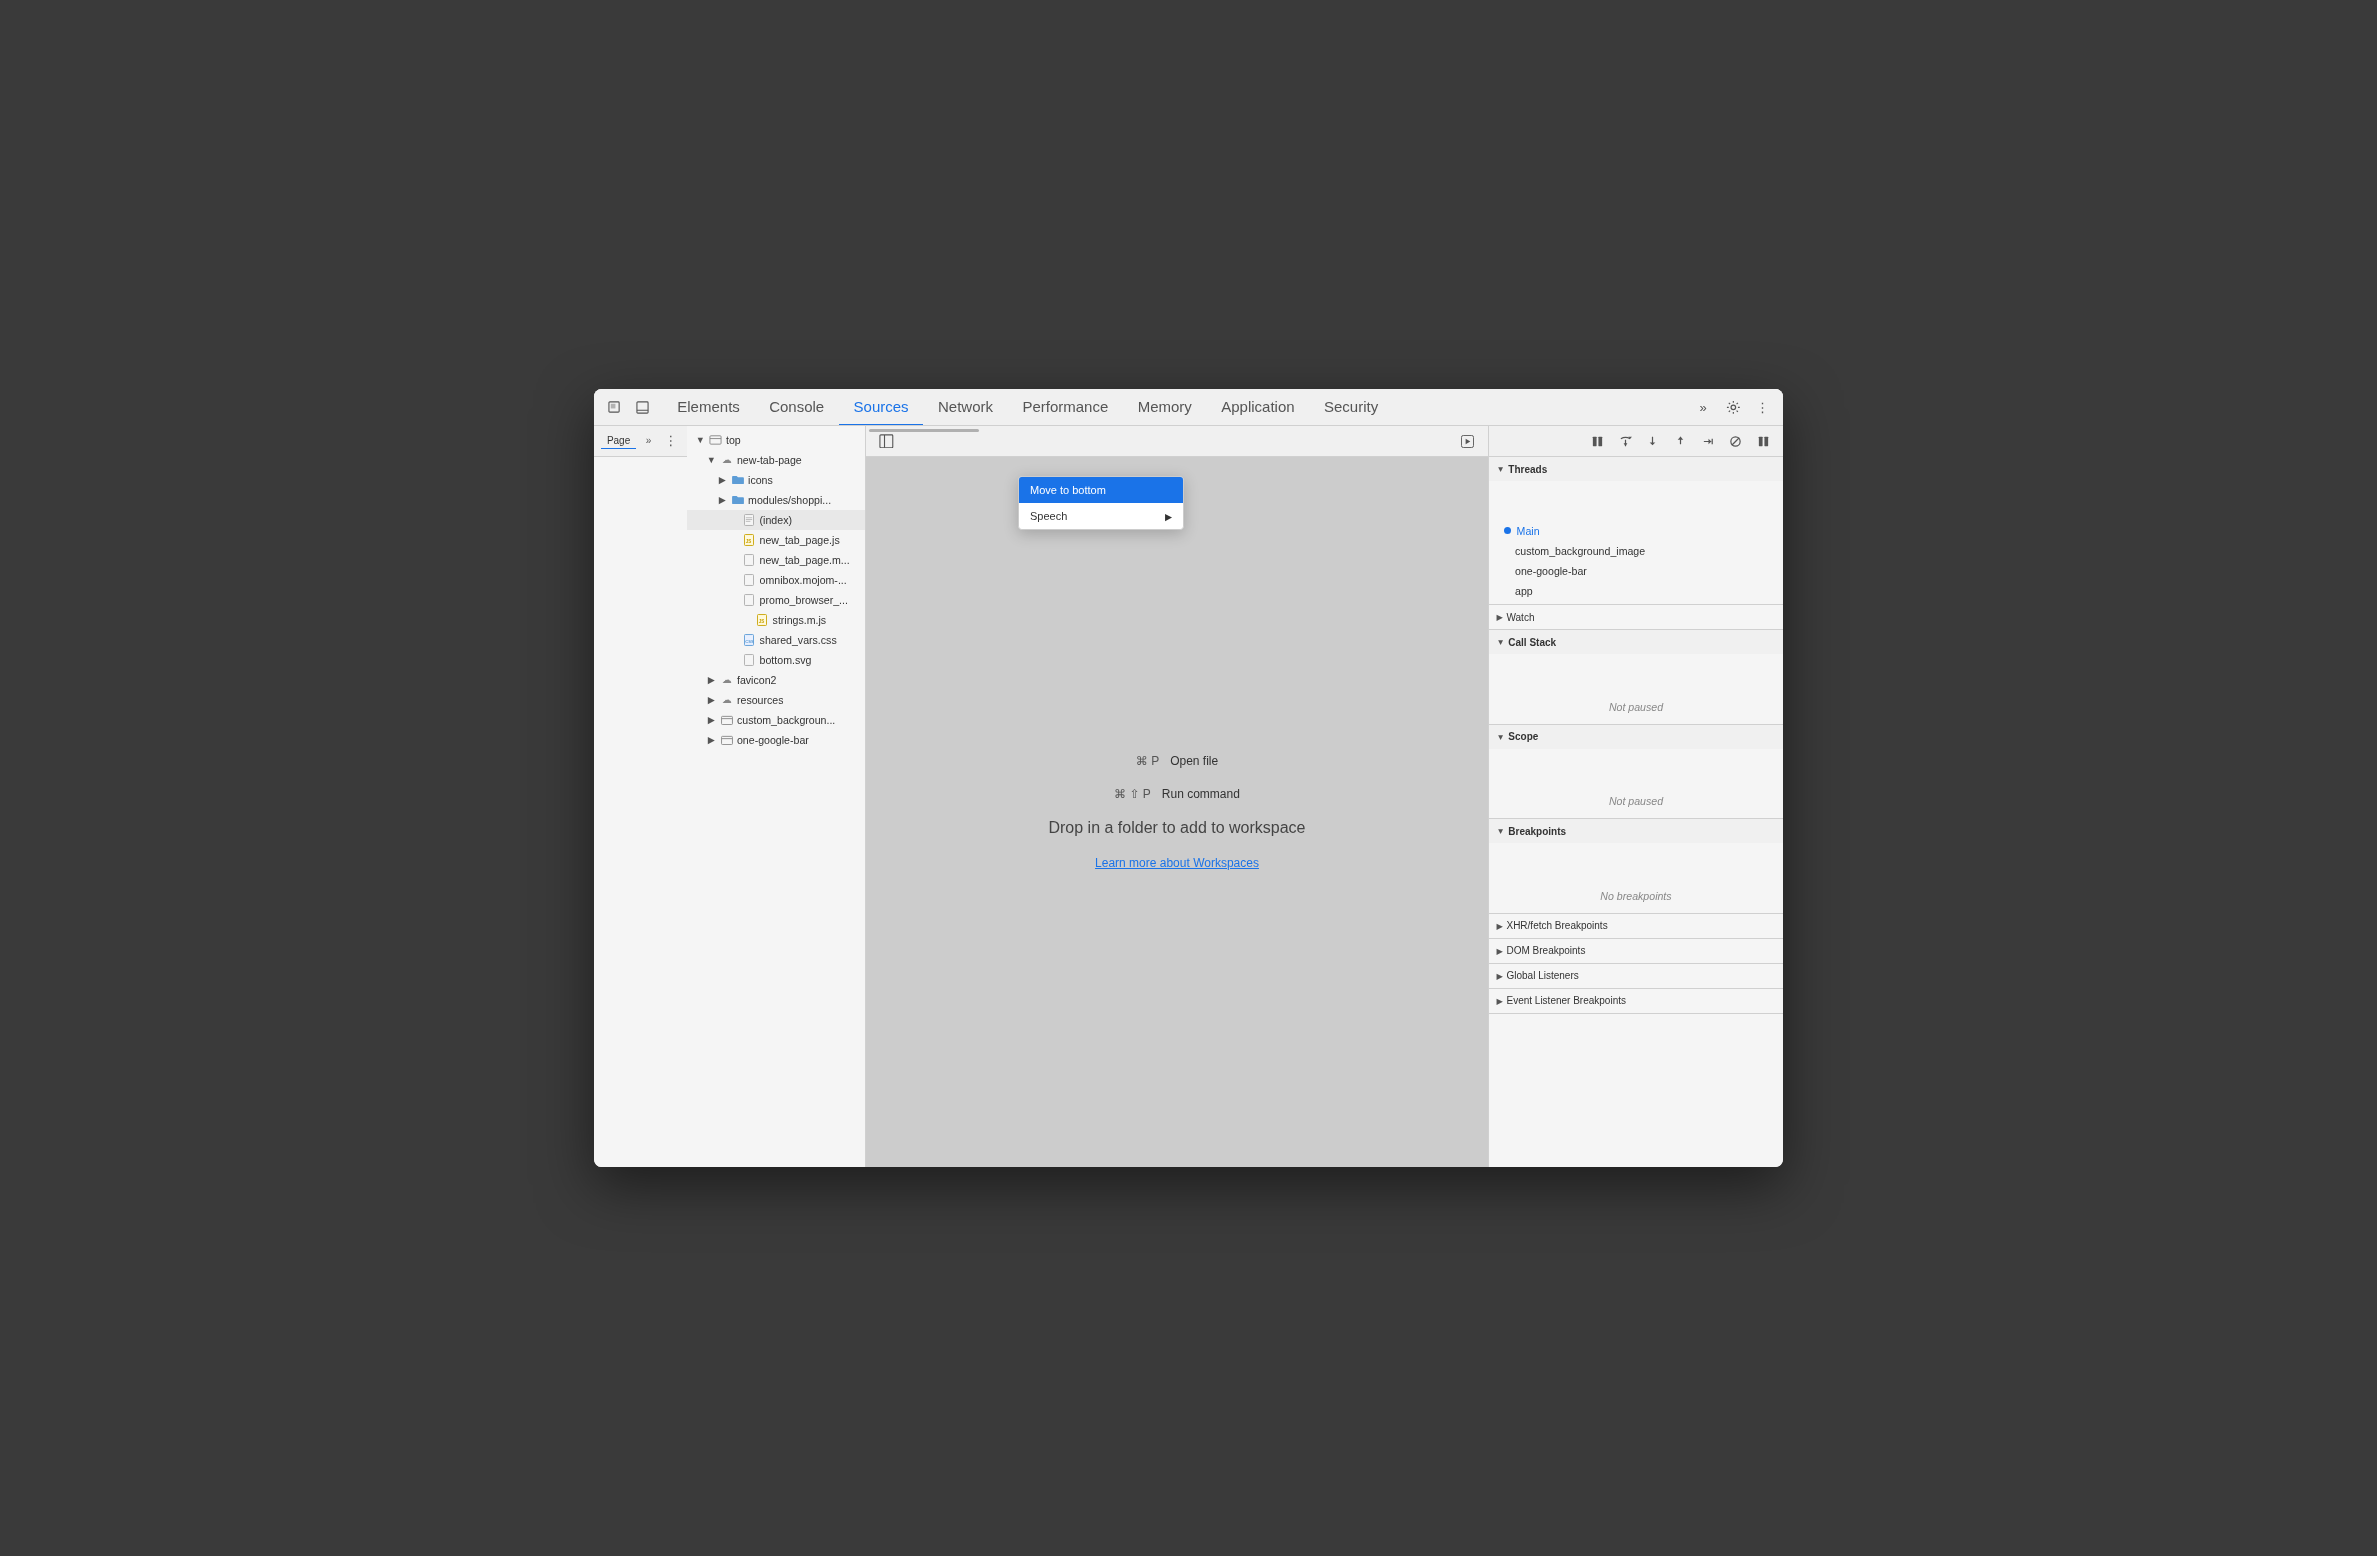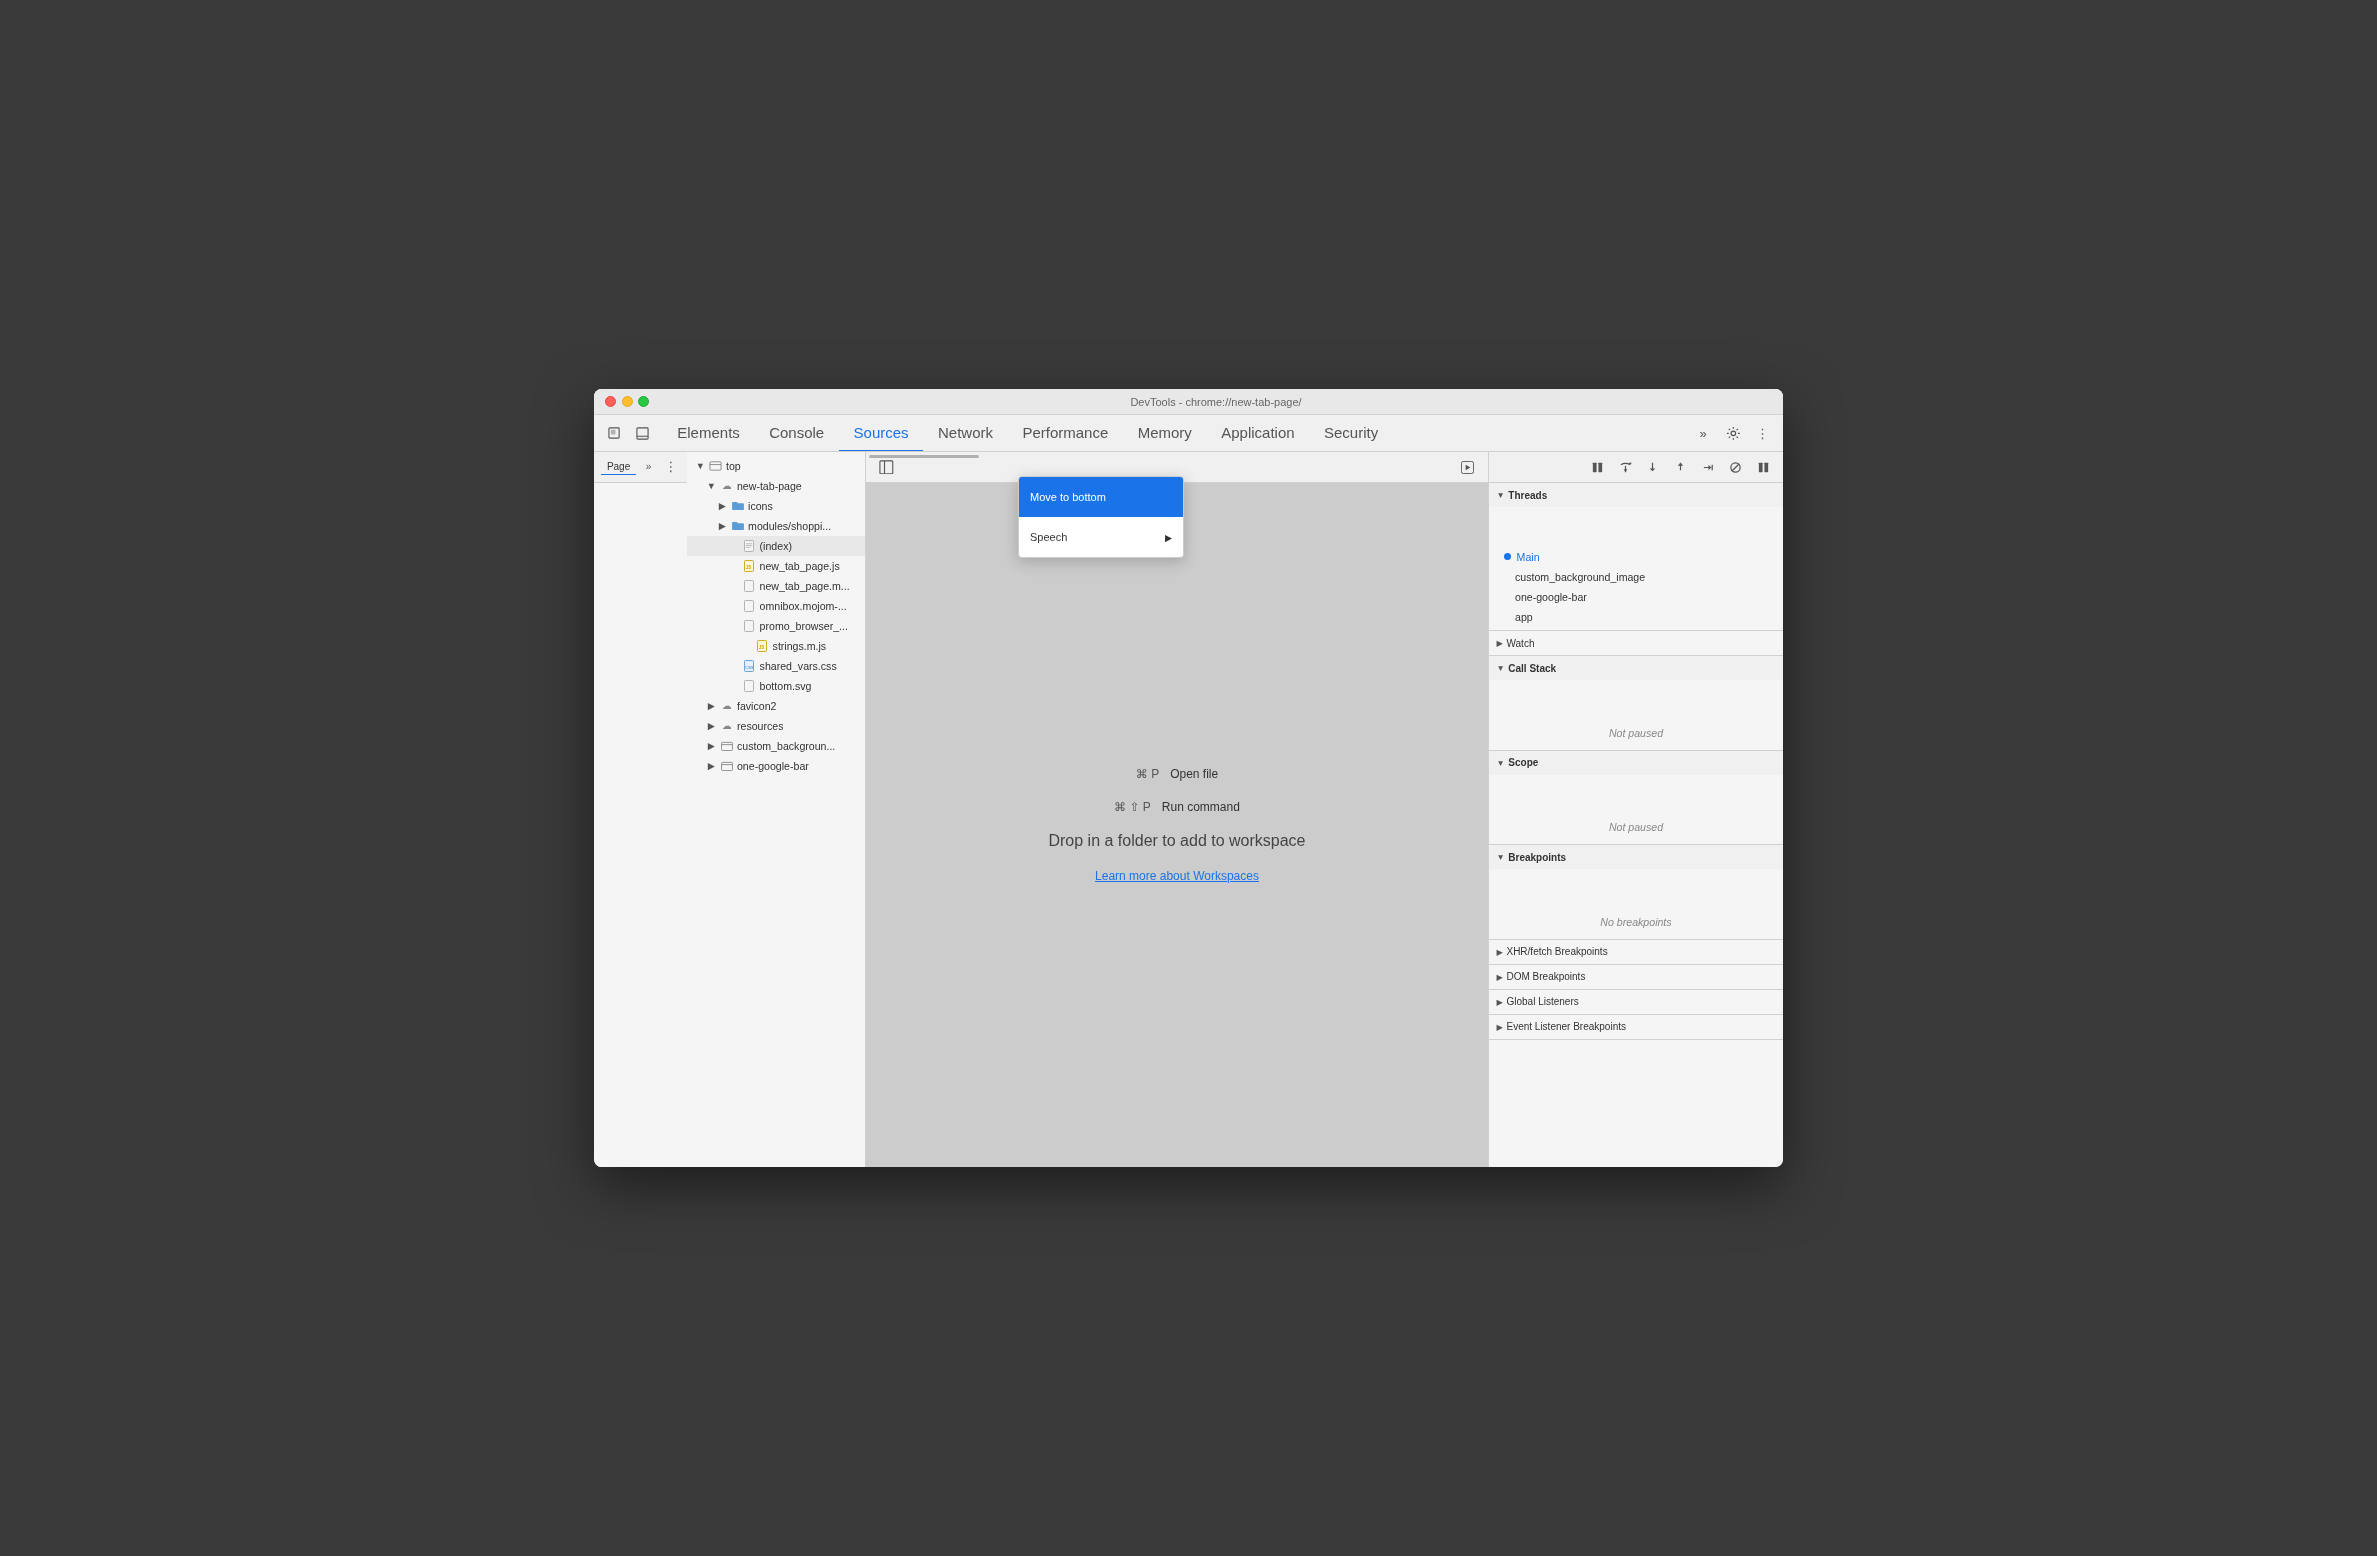--- a/index.html
+++ b/index.html
@@ -390,21 +390,21 @@
       left: 424px;
       background: #fff;
       border: 0.9px solid #ccc;
       border-radius: 3.7px;
       box-shadow: 0 3.7px 14.7px rgba(0,0,0,0.2);
       width: 166px;
       z-index: 100;
       overflow: hidden;
     }
     .context-menu-item {
-      height: 40px;
+      height: 26px;
       display: flex;
       align-items: center;
       padding: 0 11px;
       font-size: 11px;
       color: #333;
       cursor: pointer;
       justify-content: space-between;
     }
     .context-menu-item.highlighted {
       background: #1a73e8;
@@ -412,28 +412,20 @@
     }
     .context-menu-arrow {
       font-size: 9.2px;
     }
   </style>
 </head>
 <body>
 
 <div class="window">
 
-  <div class="title-bar">
-    <div class="traffic-lights">
-      <div class="traffic-light close"></div>
-      <div class="traffic-light minimize"></div>
-      <div class="traffic-light maximize"></div>
-    </div>
-    <div class="title-bar-text">DevTools - chrome://new-tab-page/</div>
-  </div>
 
   <div class="toolbar">
     <div class="toolbar-icons">
       <button class="toolbar-icon-btn">
         <svg width="13" height="13" viewBox="0 0 14 14" fill="none">
           <rect x="1" y="1" width="11" height="11" rx="1" stroke="#555" stroke-width="1.2" fill="none"></rect>
           <rect x="3" y="3" width="5" height="5" fill="#555" opacity="0.4"></rect>
         </svg>
       </button>
       <button class="toolbar-icon-btn">

